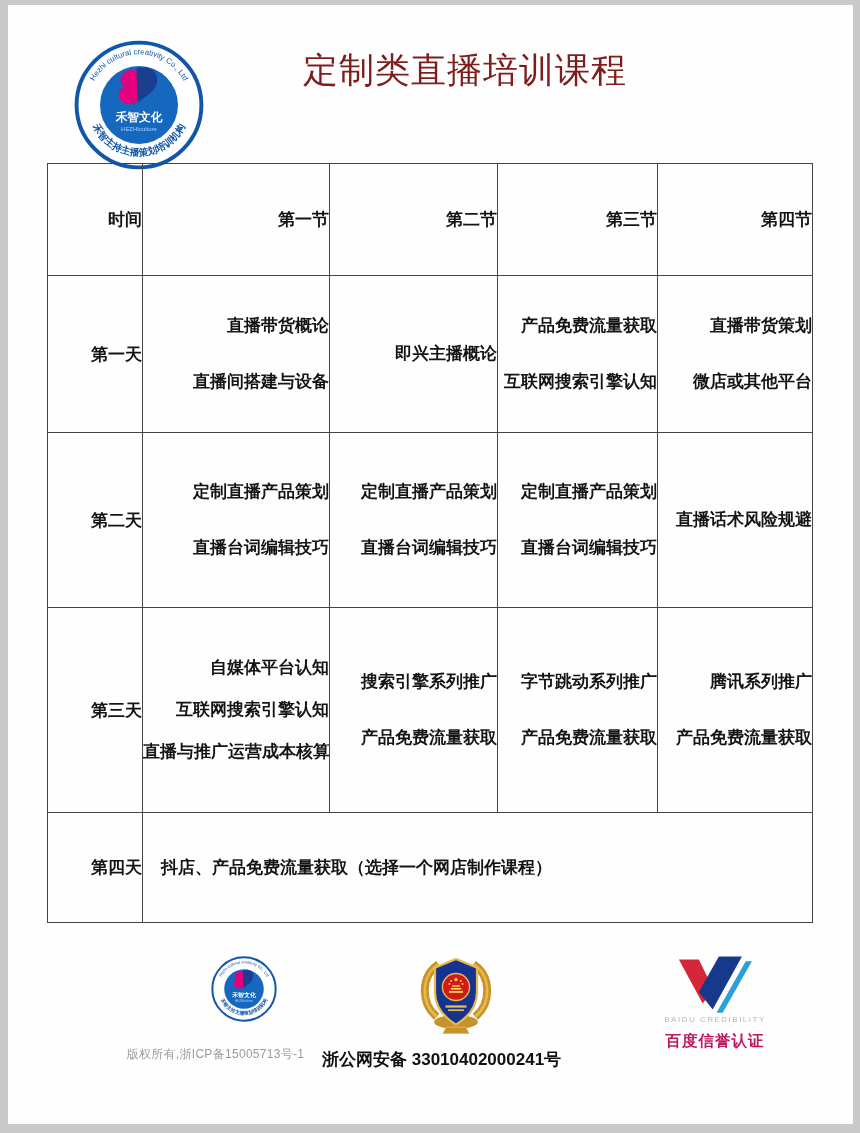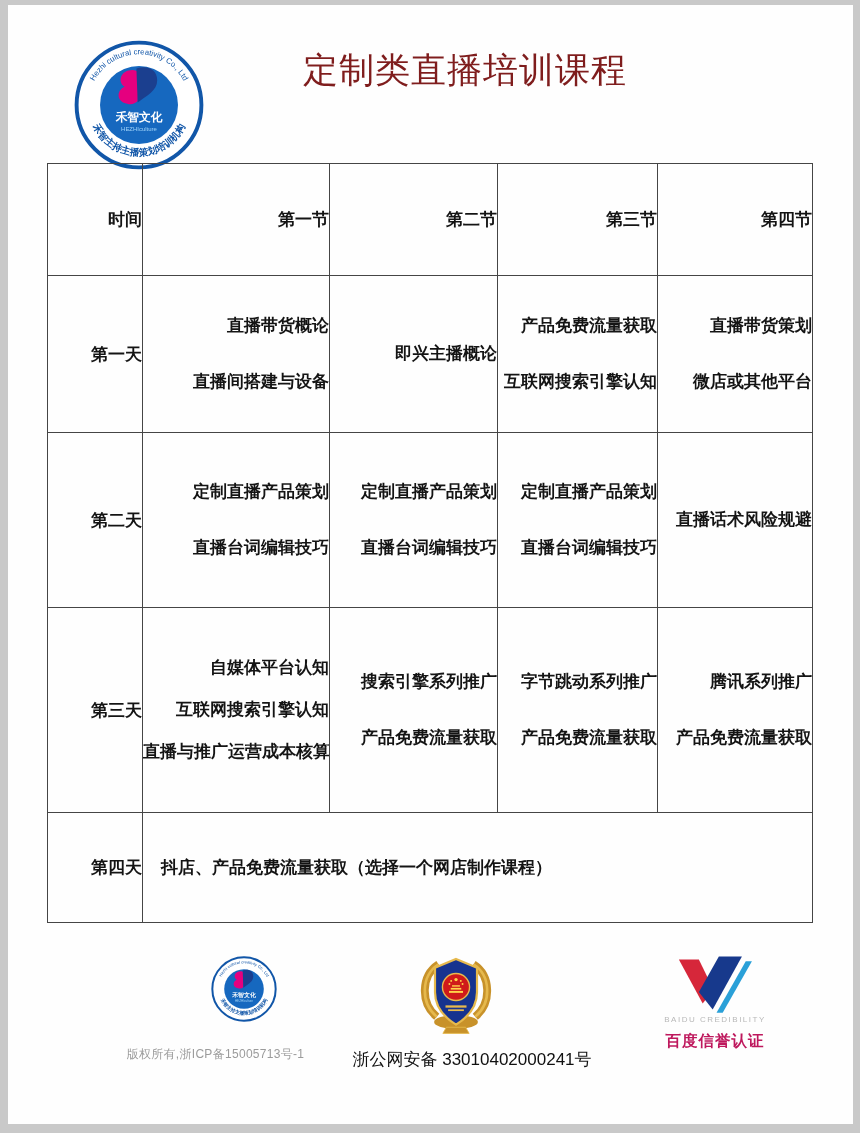--- a/index.html
+++ b/index.html
@@ -43,22 +43,22 @@
   tr.r3{height:205px;}
   tr.r4{height:110px;}
   .ln{height:56px;line-height:56px;white-space:nowrap;}
   .ln.tight{height:42px;line-height:42px;}
   td.merged{text-align:left;padding-left:18px;white-space:nowrap;}
 
   
   .copyright{position:absolute;left:58px;top:1046px;width:315px;text-align:center;
     font-size:12px;color:#9b9b9b;letter-spacing:0.3px;}
   .police-badge{position:absolute;left:412px;top:952px;width:88px;height:84px;}
-  .police-text{position:absolute;left:322px;top:1048px;width:300px;text-align:center;
-    font-size:17px;font-weight:400;color:#101010;}
+  .police-text{position:absolute;left:322px;top:1048px;width:300px;text-align:left;
+    font-size:17px;font-weight:700;color:#101010;}
   .baidu{position:absolute;left:637px;top:955px;width:156px;text-align:center;}
   .baidu-v{width:96px;height:60px;margin:0 auto;display:block;}
   .baidu-cn{font-size:20px;color:#4c4c52;letter-spacing:4px;margin-top:1px;}
   .baidu-en{font-size:8px;color:#b8b8b8;letter-spacing:1.5px;margin-top:0;}
   .baidu-cert{font-size:15.5px;font-weight:700;color:#be185d;margin-top:7px;letter-spacing:1px;}
 </style>
 </head>
 <body>
 
 <div class="page">

